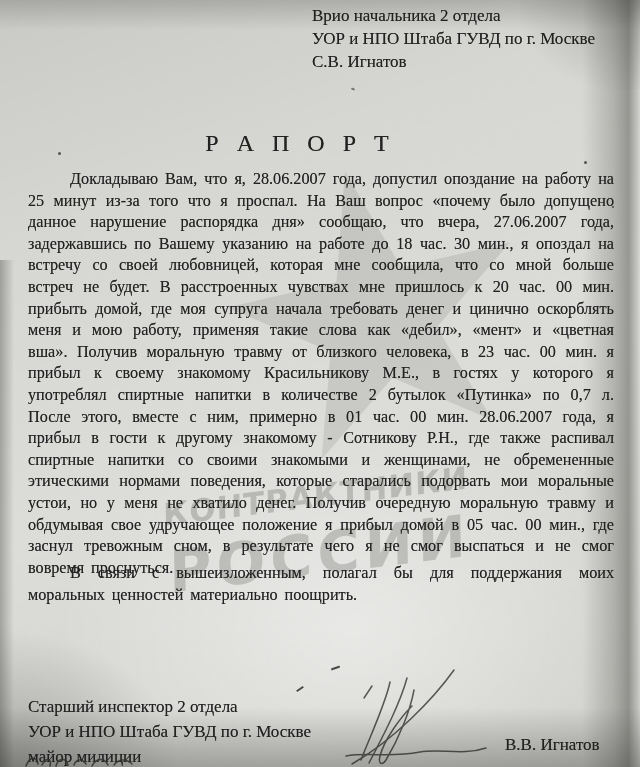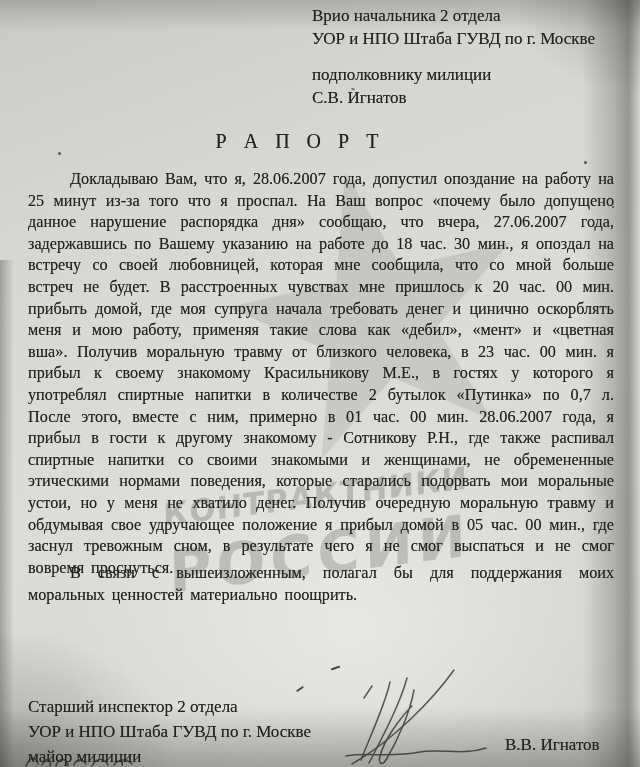--- a/index.html
+++ b/index.html
@@ -29,21 +29,21 @@
   .wm-text2{
     position:absolute;left:168px;top:520px;z-index:1;
     font-family:"DejaVu Sans", sans-serif;font-weight:bold;
     font-size:58px;letter-spacing:5px;color:rgba(95,95,90,0.28);
     transform:rotate(-7deg) skewX(-6deg);white-space:nowrap;
   }
   
   .txt{position:absolute;z-index:2;text-shadow:0 0 0.6px rgba(40,40,40,0.55);}
   .recipient{left:312px;top:4px;font-size:17px;line-height:23px;}
   .recipient .grp2{margin-top:13px;}
-  .doc-title{left:0;top:130px;width:600px;text-align:center;font-size:20px;letter-spacing:6px;font-weight:normal;margin:0;}
+  .doc-title{left:0;top:130px;width:600px;text-align:center;font-size:24px;letter-spacing:6px;font-weight:normal;margin:0;}
   .bodytext{left:28px;top:169px;width:586px;font-size:16.2px;line-height:21.6px;
     text-align:justify;word-spacing:0.17em;margin:0;}
   .bodytext.p1{text-indent:42px;}
   .bodytext.p2{top:563px;text-indent:42px;}
   .signer{left:28px;top:694px;font-size:17px;line-height:25px;}
   .signer-name{left:505px;top:735px;font-size:17px;}
   
   .sig{position:absolute;left:328px;top:668px;z-index:2;}
   .scrawl{position:absolute;left:22px;top:754px;z-index:2;}
   .speck{position:absolute;z-index:2;background:#555;border-radius:50%;}
@@ -73,21 +73,20 @@
 
 <div class="page">
 
   <div class="wm-star"></div>
   <div class="wm-text1">КОНТРАКТНИКИ</div>
   <div class="wm-text2">РОССИИ</div>
 
   <div class="txt recipient">
     <div>Врио начальника 2 отдела</div>
     <div>УОР и НПО Штаба ГУВД по г. Москве</div>
-    <div class="grp2">подполковнику милиции</div>
     <div>С.В. Игнатов</div>
   </div>
 
   <h1 class="txt doc-title">Р А П О Р Т</h1>
 
   <p class="txt bodytext p1">Докладываю Вам, что я, 28.06.2007 года, допустил опоздание на работу на 25 минут из-за того что я проспал. На Ваш вопрос «почему было допущено данное нарушение распорядка дня» сообщаю, что вчера, 27.06.2007 года, задержавшись по Вашему указанию на работе до 18 час. 30 мин., я опоздал на встречу со своей любовницей, которая мне сообщила, что со мной больше встреч не будет. В расстроенных чувствах мне пришлось к 20 час. 00 мин. прибыть домой, где моя супруга начала требовать денег и цинично оскорблять меня и мою работу, применяя такие слова как «дебил», «мент» и «цветная вша». Получив моральную травму от близкого человека, в 23 час. 00 мин. я прибыл к своему знакомому Красильникову М.Е., в гостях у которого я употреблял спиртные напитки в количестве 2 бутылок «Путинка» по 0,7 л. После этого, вместе с ним, примерно в 01 час. 00 мин. 28.06.2007 года, я прибыл в гости к другому знакомому - Сотникову Р.Н., где также распивал спиртные напитки со своими знакомыми и женщинами, не обремененные этическими нормами поведения, которые старались подорвать мои моральные устои, но у меня не хватило денег. Получив очередную моральную травму и обдумывая свое удручающее положение я прибыл домой в 05 час. 00 мин., где заснул тревожным сном, в результате чего я не смог выспаться и не смог вовремя проснуться.</p>
   <p class="txt bodytext p2">В связи с вышеизложенным, полагал бы для поддержания моих моральных ценностей материально поощрить.</p>
 
   <div class="txt signer">
     <div>Старший инспектор 2 отдела</div>

